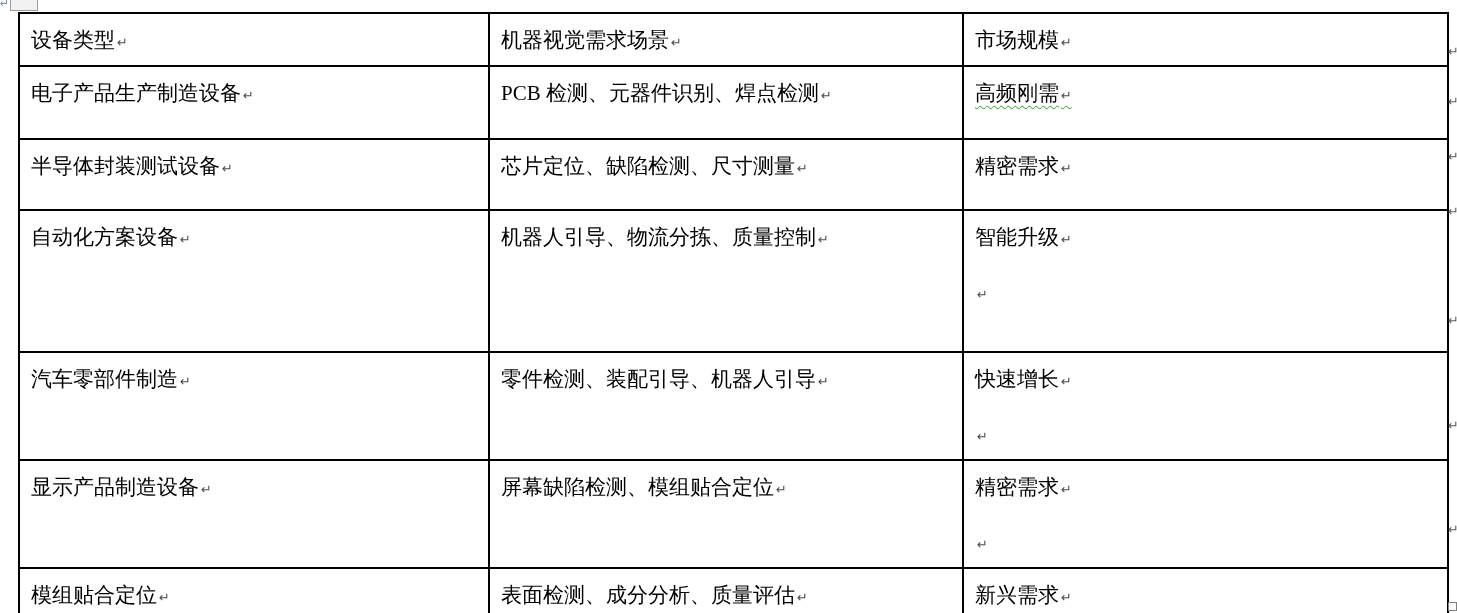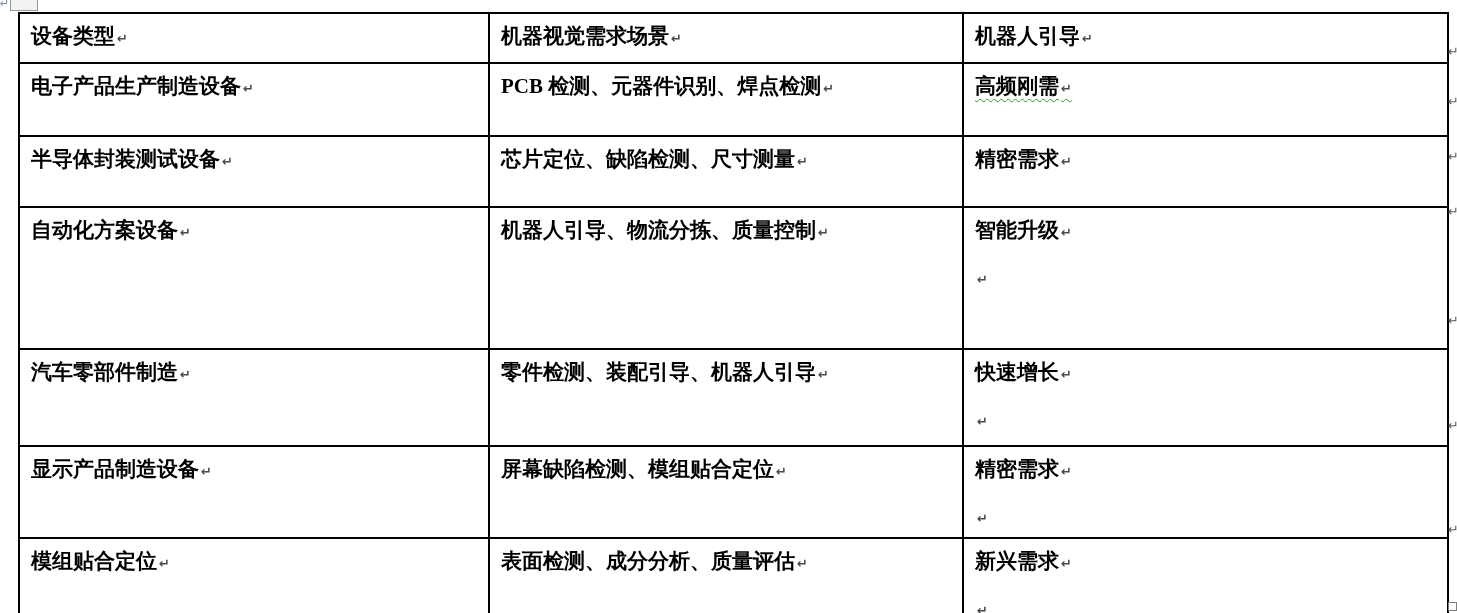--- a/index.html
+++ b/index.html
@@ -18,23 +18,22 @@
     top: 12px;
     width: 1429px;
     border-collapse: collapse;
     table-layout: fixed;
   }
   table.doc-table td {
     border: 2px solid #000;
     vertical-align: top;
     padding: 4px 8px 0 11px;
     font-size: 21px;
-    line-height: 36px;
+    line-height: 44px;
     overflow: hidden;
-    font-weight: bold;
   }
   .para { white-space: nowrap; }
   .para.empty { margin-top: 8px; }
   .pmark {
     font-family: "DejaVu Sans", sans-serif;
     font-size: 13px;
     color: #4a4a4a;
     margin-left: 2px;
     vertical-align: baseline;
   }
@@ -95,21 +94,21 @@
     </colgroup>
     <tbody>
       <tr style="height:50px">
         <td>
           <div class="para"><span>设备类型</span><span class="pmark">↵</span></div>
         </td>
         <td>
           <div class="para"><span>机器视觉需求场景</span><span class="pmark">↵</span></div>
         </td>
         <td>
-          <div class="para"><span>机器人引导</span><span class="pmark">↵</span></div>
+          <div class="para"><span>市场规模</span><span class="pmark">↵</span></div>
         </td>
       </tr>
 
       <tr style="height:73px">
         <td>
           <div class="para"><span>电子产品生产制造设备</span><span class="pmark">↵</span></div>
         </td>
         <td>
           <div class="para"><span>PCB 检测、元器件识别、焊点检测</span><span class="pmark">↵</span></div>
         </td>

